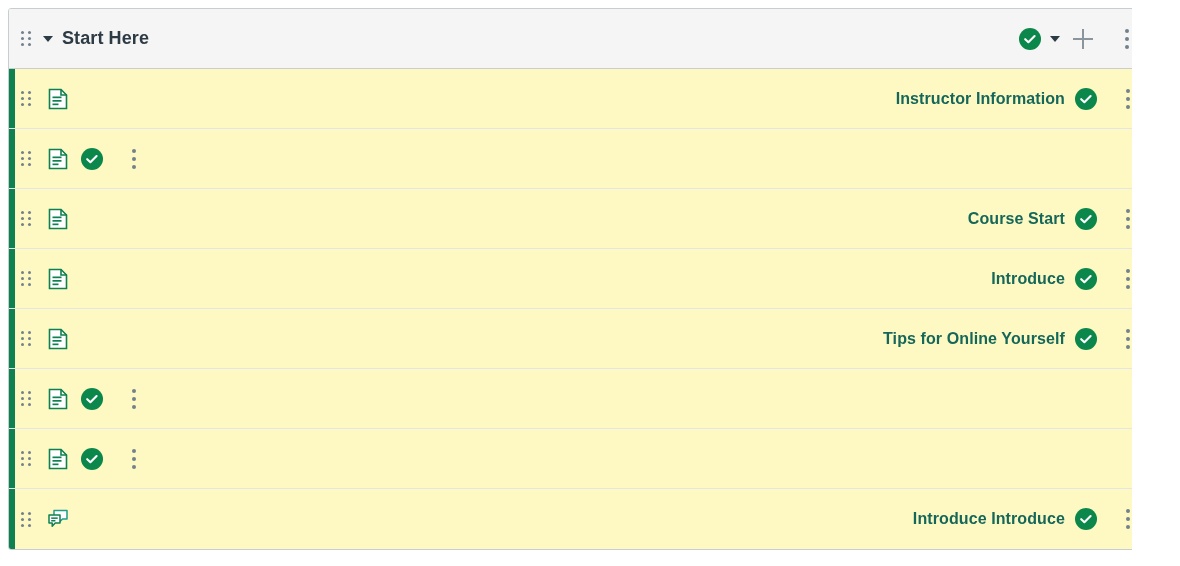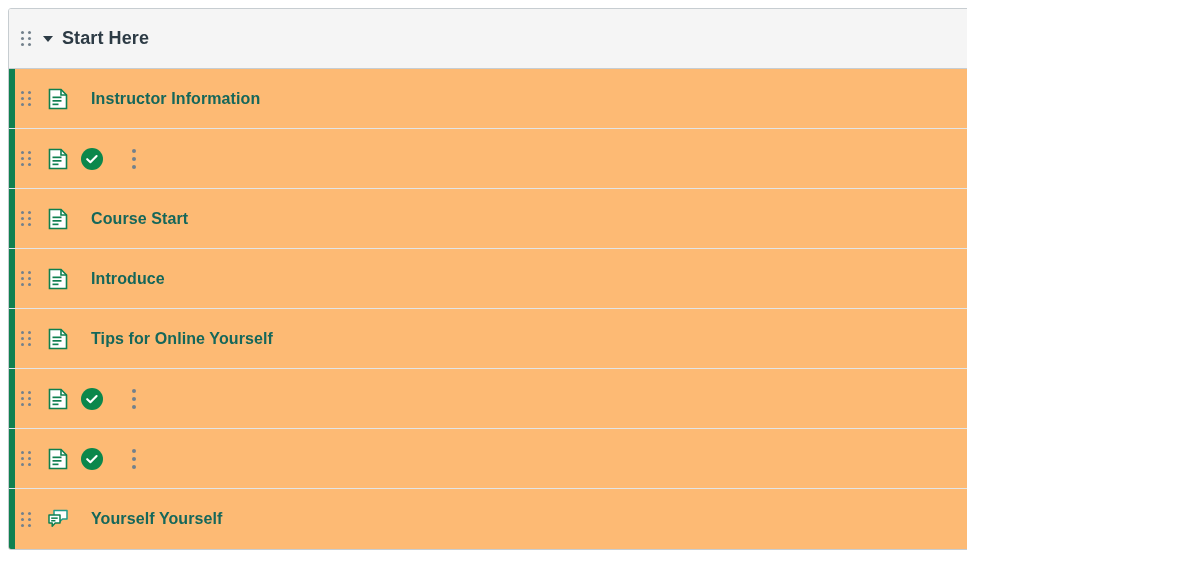--- a/index.html
+++ b/index.html
@@ -2,21 +2,21 @@
 <html><head>
 <meta charset="utf-8">
 <style>
   html, body {
     margin: 0;
     padding: 0;
     background: #ffffff;
     font-family: "Liberation Sans", sans-serif;
   }
   #root {
-    width: 967px;
+    width: 1132px;
     height: 566px;
     position: relative;
     overflow: hidden;
     background: #ffffff;
   }
 
   .module {
     position: absolute;
     left: 8px;
     top: 8px;
@@ -152,24 +152,25 @@
   }
 
   
   .items { list-style: none; margin: 0; padding: 0; }
   .item {
     position: relative;
     height: 60px;
     display: flex;
     align-items: center;
     border-bottom: 1px solid #e3e5e6;
-    background: #fdba74;
+    background: #fef9c3;
     box-sizing: border-box;
     padding-left: 10px;
     padding-right: 14px;
+    text-align: right;
   }
   .item:last-child { border-bottom: none; }
   .item::before {
     content: "";
     position: absolute;
     left: 0; top: 0; bottom: 0;
     width: 6px;
     background: #0f8050;
   }
   .item-icon {
@@ -516,21 +517,21 @@
             <i></i>
         </span>
         <span class="item-icon">
           <svg width="22" height="22" viewBox="0 0 22 22" aria-hidden="true">
             <path d="M7 2.5 H20 V11 H15.5 L12.5 14 V11 H7 Z" fill="#ffffff" stroke="#1f9c8a" stroke-width="1.5" stroke-linejoin="round"></path>
             <path d="M2 7 H13 V15 H8.2 L5.2 18.2 V15 H2 Z" fill="#ffffff" stroke="#0f8050" stroke-width="1.5" stroke-linejoin="round"></path>
             <rect x="4.2" y="9.4" width="6.5" height="1.5" fill="#0f8050"></rect>
             <rect x="4.2" y="12" width="4.2" height="1.5" fill="#0f8050"></rect>
           </svg>
         </span>
-        <a class="item-title" href="#">Yourself Yourself</a>
+        <a class="item-title" href="#">Introduce Introduce</a>
         <span class="item-right">
           <button class="icon-btn">
             <span class="pub">
               <svg width="14" height="14" viewBox="0 0 14 14" aria-hidden="true">
                 <path d="M2.2 7.2 L5.4 10.2 L11.6 4.0" fill="none" stroke="#ffffff" stroke-width="2.1" stroke-linecap="round" stroke-linejoin="round"></path>
               </svg>
             </span>
           </button>
           <button class="icon-btn">
             <span class="kebab">

